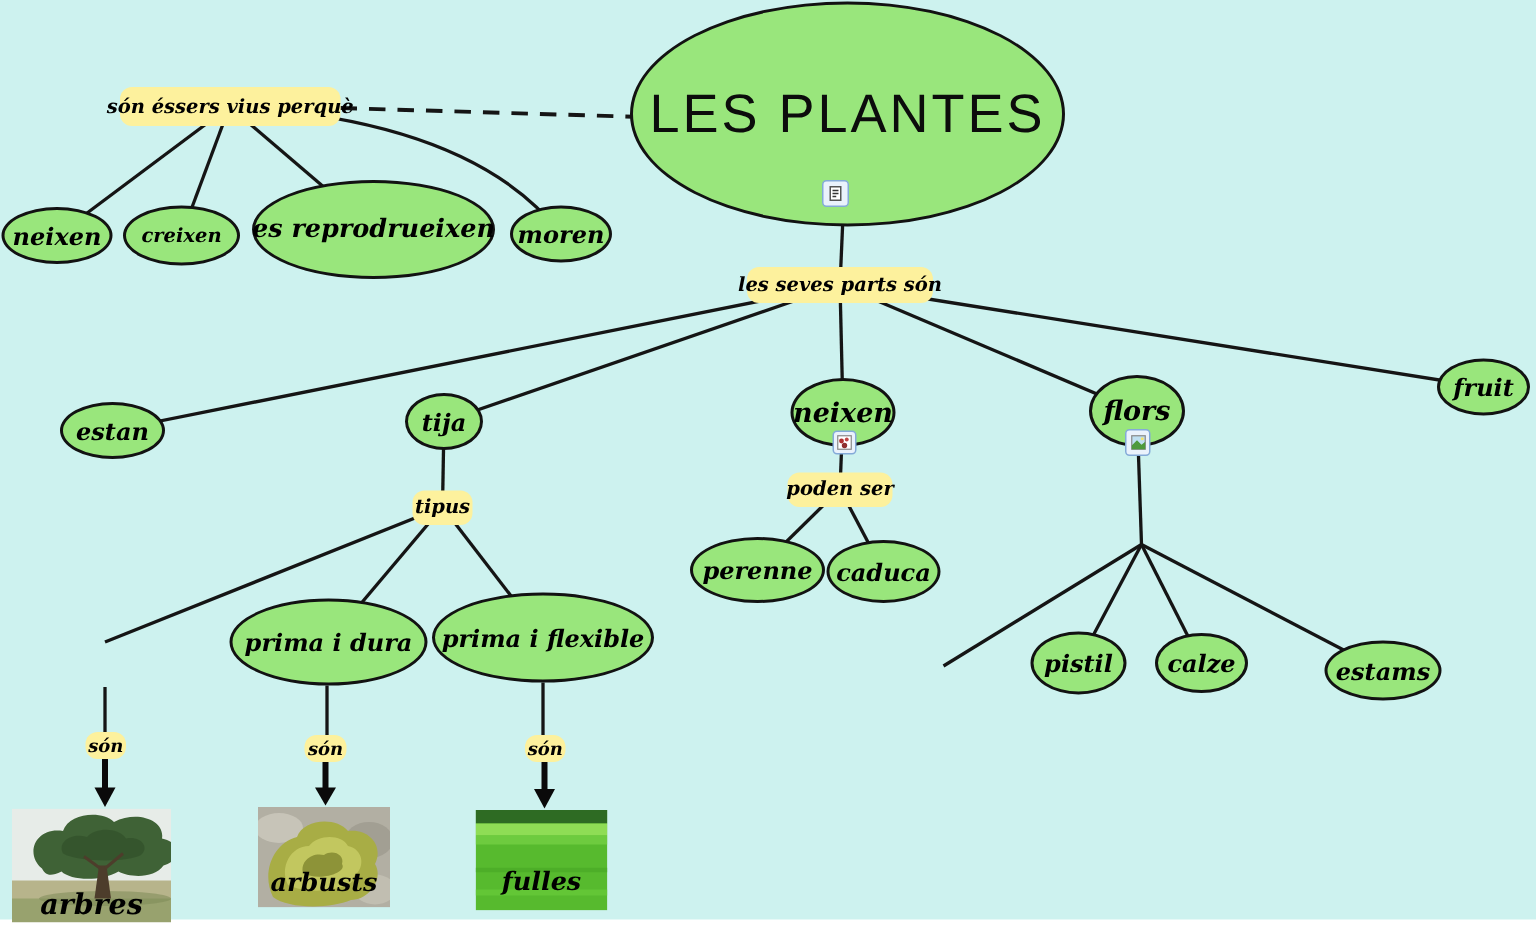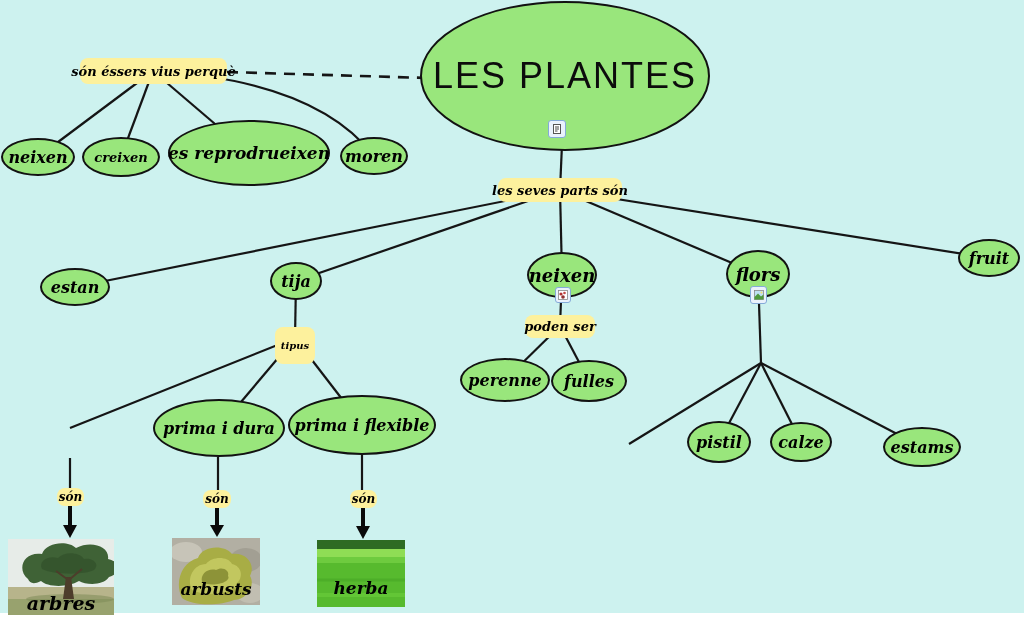--- a/index.html
+++ b/index.html
@@ -117,31 +117,31 @@
     </svg>
   </div>
   <div class="res-icon" style="left:750px;top:286px;width:15px;height:16px;">
     <svg viewBox="0 0 12 12">
       <rect x="1.5" y="1.5" width="9" height="9" fill="#bfe0f2" stroke="#888" stroke-width="0.8"></rect>
       <path d="M1.5 8 L5 4.5 L8 7.5 L10.5 5.5 V10.5 H1.5 Z" fill="#4e9a3c"></path>
       <circle cx="8.5" cy="3.5" r="1" fill="#f5e36b"></circle>
     </svg>
   </div>
 
-  <div class="label" style="left:275px;top:327px;width:40px;height:37px;font-size:10px;">tipus</div>
+  <div class="label" style="left:275px;top:327px;width:40px;height:23px;font-size:13px;">tipus</div>
   <div class="node" style="left:153px;top:399px;width:132px;height:58px;font-size:16px;">prima i dura</div>
   <div class="node" style="left:288px;top:395px;width:148px;height:60px;font-size:16px;">prima i flexible</div>
 
   <div class="label" style="left:57px;top:488px;width:27px;height:18px;font-size:12px;">són</div>
   <div class="label" style="left:203px;top:490px;width:28px;height:18px;font-size:12px;">són</div>
   <div class="label" style="left:350px;top:490px;width:27px;height:18px;font-size:12px;">són</div>
 
   <div class="label" style="left:525px;top:315px;width:70px;height:23px;font-size:13px;">poden ser</div>
   <div class="node" style="left:460px;top:358px;width:90px;height:44px;font-size:16px;">perenne</div>
-  <div class="node" style="left:551px;top:360px;width:76px;height:42px;font-size:16px;">fulles</div>
+  <div class="node" style="left:551px;top:360px;width:76px;height:42px;font-size:16px;">caduca</div>
 
   <div class="node" style="left:687px;top:421px;width:64px;height:42px;font-size:16px;">pistil</div>
   <div class="node" style="left:770px;top:422px;width:62px;height:40px;font-size:16px;">calze</div>
   <div class="node" style="left:883px;top:427px;width:78px;height:40px;font-size:16px;">estams</div>
 
   <div class="img-box" style="left:8px;top:539px;width:106px;height:76px;">
     <svg viewBox="0 0 122 76" width="122" height="76">
       <rect width="122" height="76" fill="#e7ece8"></rect>
       <rect y="48" width="122" height="28" fill="#b7b48b"></rect>
       <rect y="60" width="122" height="16" fill="#98a26e"></rect>
@@ -169,17 +169,17 @@
 
   <div class="img-box" style="left:317px;top:540px;width:88px;height:67px;">
     <svg viewBox="0 0 88 67" width="88" height="67">
       <rect width="88" height="67" fill="#57ba2e"></rect>
       <rect width="88" height="9" fill="#2e6b23"></rect>
       <rect y="9" width="88" height="8" fill="#8fdd55"></rect>
       <rect y="17" width="88" height="6" fill="#6ecb3f"></rect>
       <path d="M0 40 H88" stroke="#4dae28" stroke-width="3"></path>
       <path d="M0 55 H88" stroke="#63c636" stroke-width="4"></path>
     </svg>
-    <span class="caption" style="bottom:9px;font-size:17px;">herba</span>
+    <span class="caption" style="bottom:9px;font-size:17px;">fulles</span>
   </div>
 
   <div class="bottom-strip" style="left:0;top:613px;width:1024px;height:7px;"></div>
 </div>
 
 </body></html>

